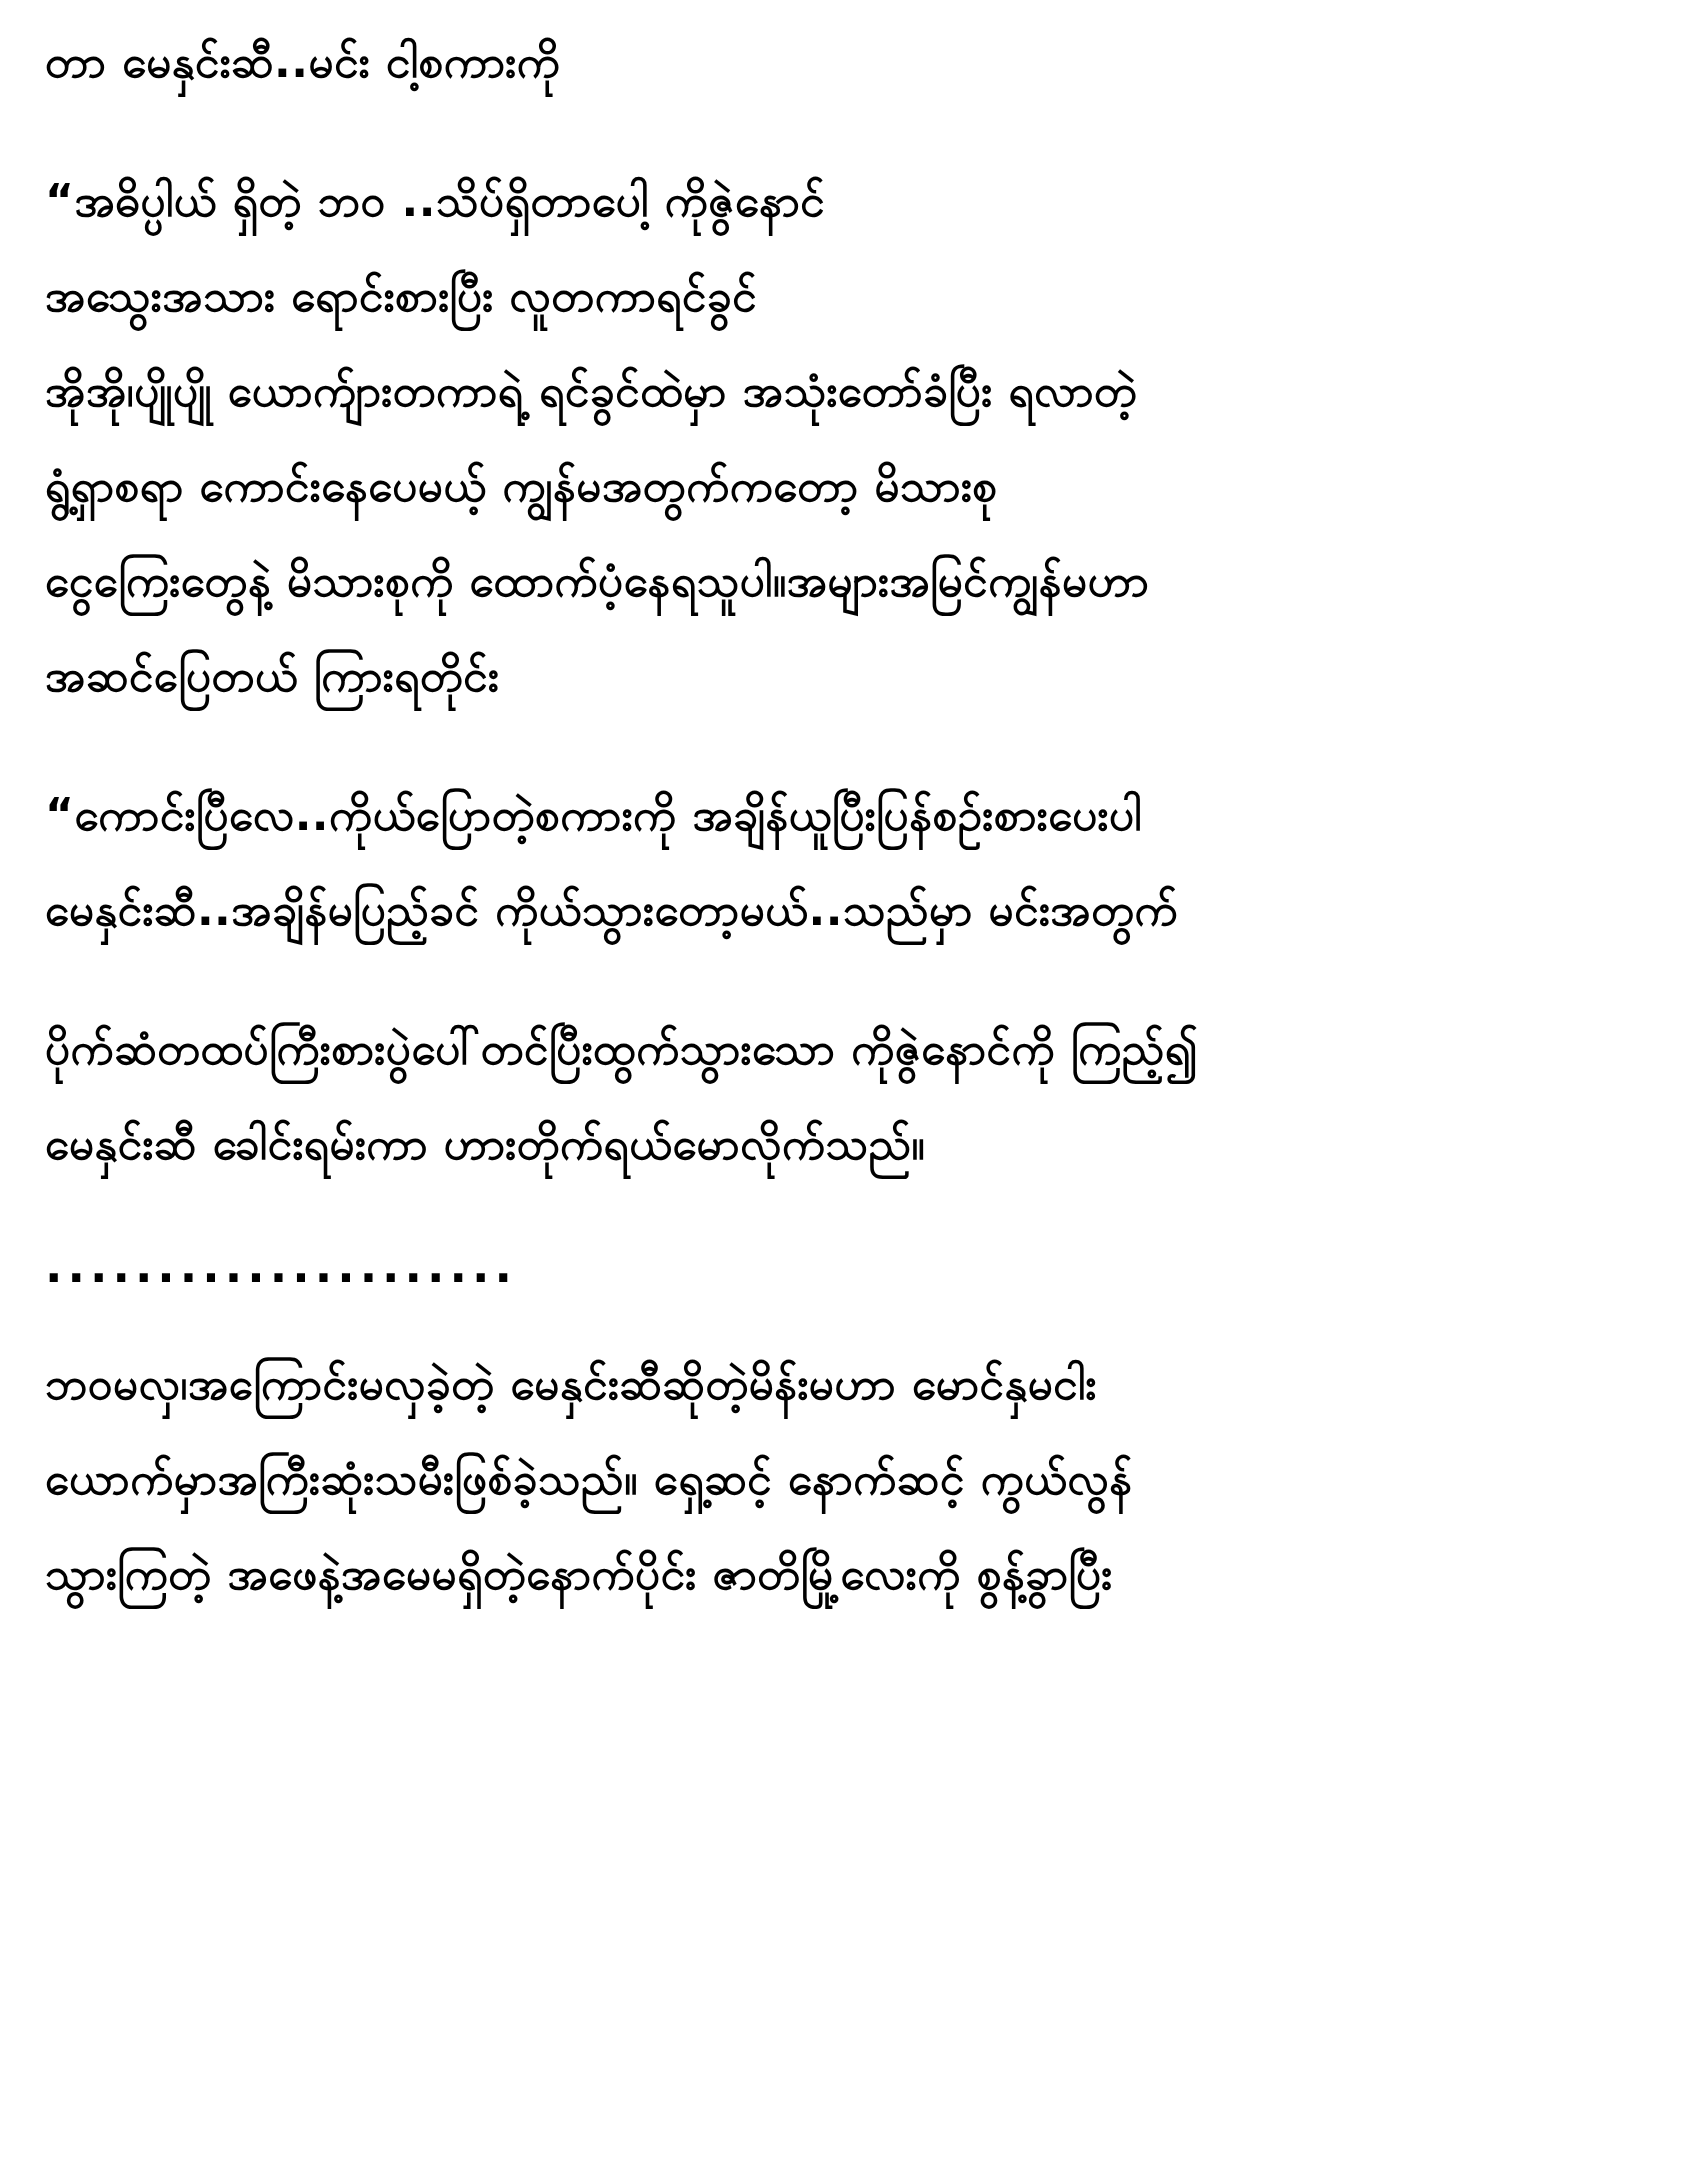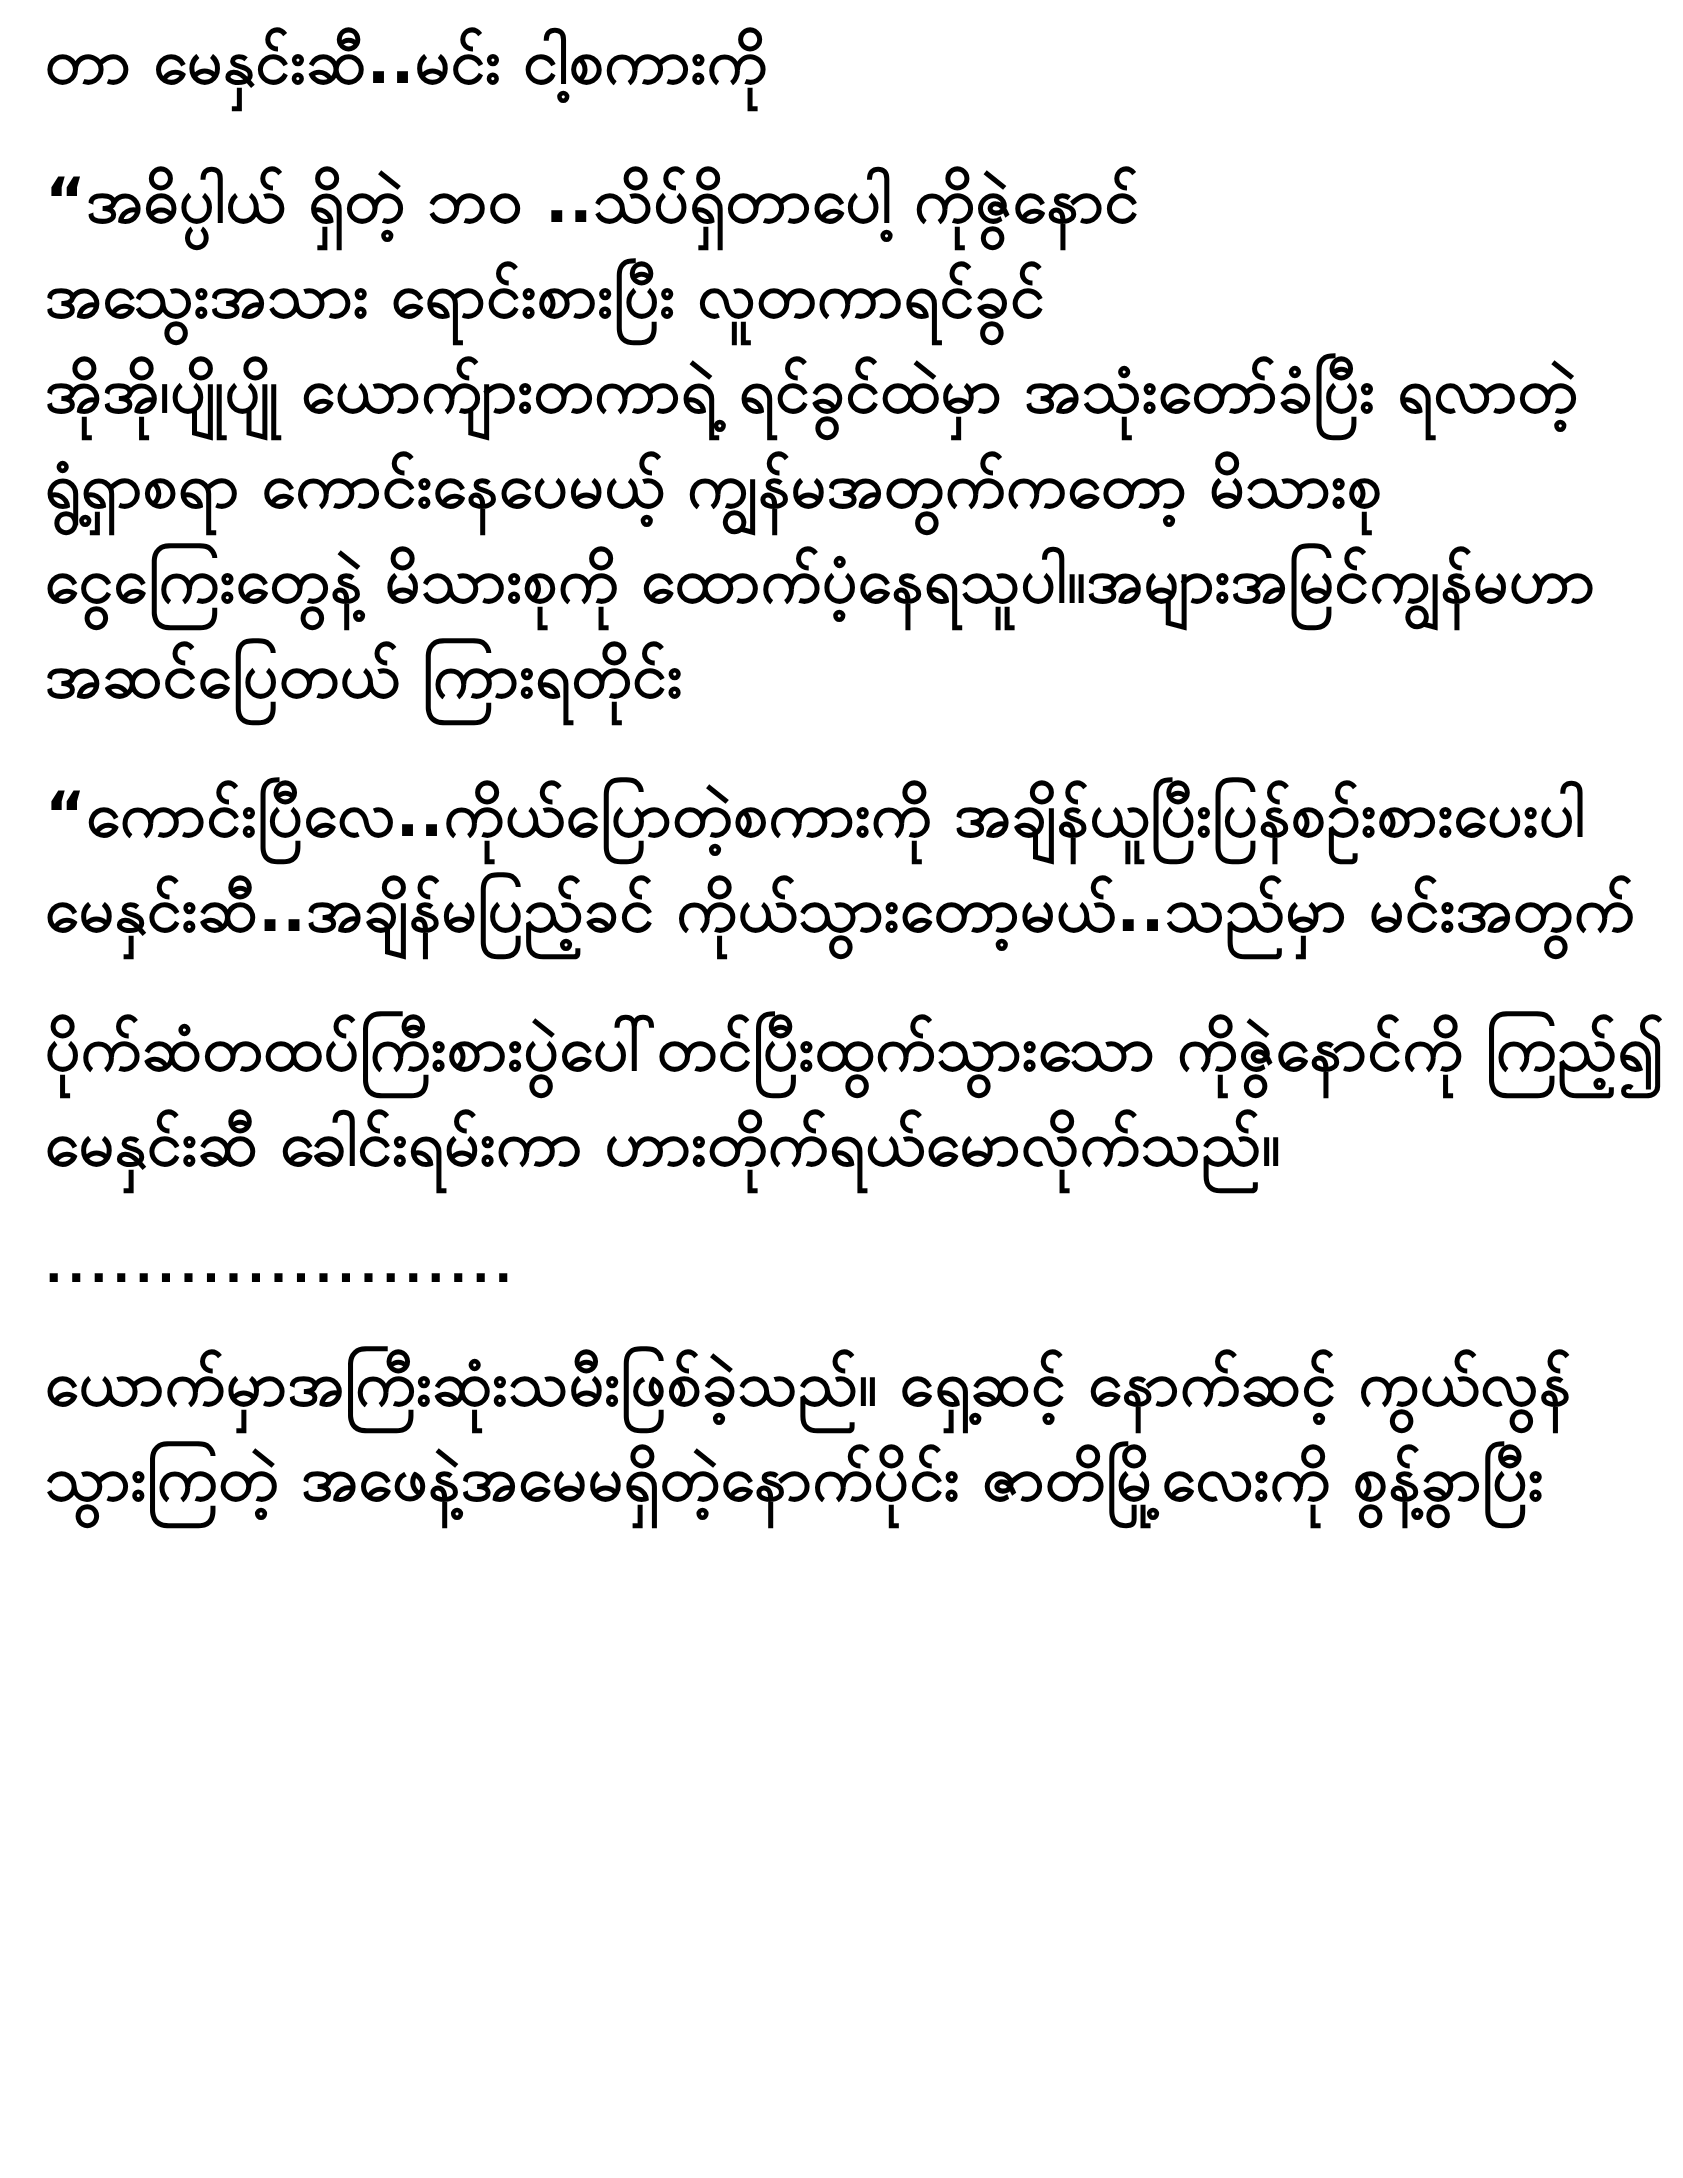--- a/index.html
+++ b/index.html
@@ -24,21 +24,21 @@
     padding: 0;
   }
   .para + .para {
     margin-top: 44px;
   }
   .para.tight {
     margin-top: 20px;
   }
   .line {
     display: block;
-    font-size: 62px;
+    font-size: 44px;
     line-height: 95px;
     white-space: nowrap;
     letter-spacing: 0.5px;
   }
   .dots-para {
     margin-top: 61px;
     margin-bottom: -6px;
   }
   .dots-line {
     display: block;
@@ -77,18 +77,19 @@
   <p class="para">
     <span class="line">ပိုက်ဆံတထပ်ကြီးစားပွဲပေါ်တင်ပြီးထွက်သွားသော ကိုဇွဲနောင်ကို ကြည့်၍</span>
     <span class="line">မေနှင်းဆီ ခေါင်းရမ်းကာ ဟားတိုက်ရယ်မောလိုက်သည်။</span>
   </p>
 
   <p class="para dots-para">
     <span class="dots-line">.....................</span>
   </p>
 
   <p class="para">
+    <span class="line">ဘဝမလှ၊အကြောင်းမလှခဲ့တဲ့ မေနှင်းဆီဆိုတဲ့မိန်းမဟာ မောင်နှမငါး</span>
     <span class="line">ယောက်မှာအကြီးဆုံးသမီးဖြစ်ခဲ့သည်။ ရှေ့ဆင့် နောက်ဆင့် ကွယ်လွန်</span>
     <span class="line">သွားကြတဲ့ အဖေနဲ့အမေမရှိတဲ့နောက်ပိုင်း ဇာတိမြို့လေးကို စွန့်ခွာပြီး</span>
   </p>
 
 </div>
 
 
 </body></html>

